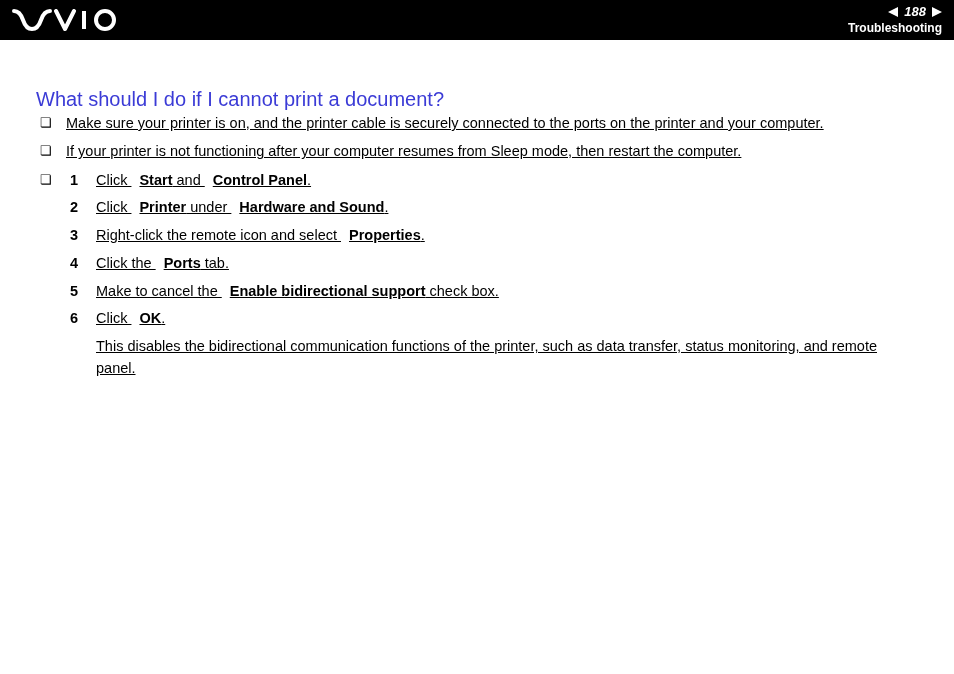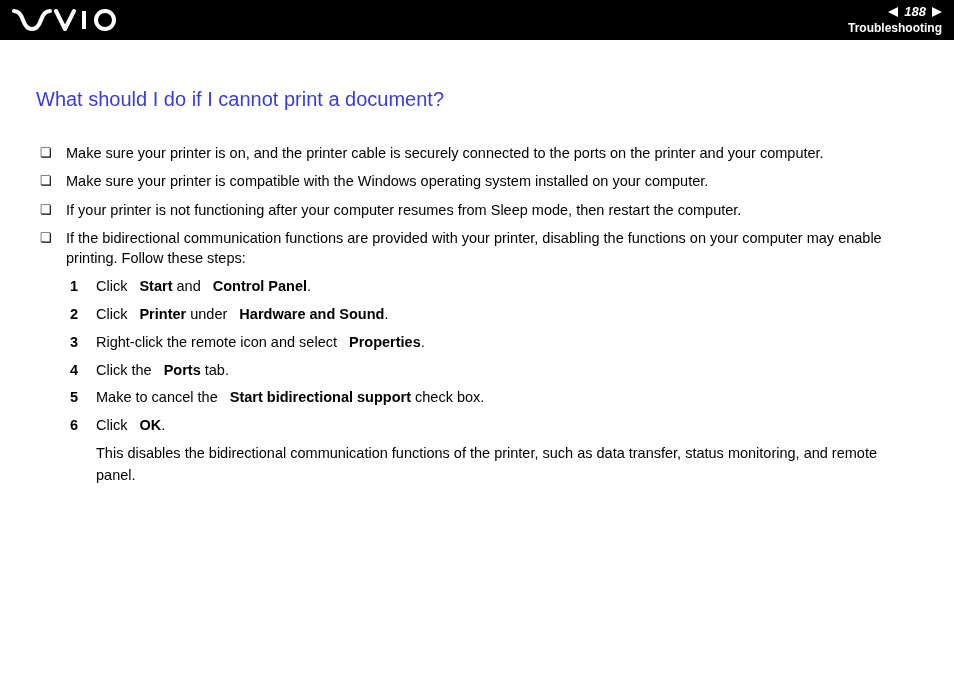--- a/index.html
+++ b/index.html
@@ -58,32 +58,33 @@
   }
   h1 {
     font-size: 30px;
     font-weight: normal;
     margin-bottom: 16px;
   }
   h2 {
     color: #3b3bd6;
     font-size: 20px;
     font-weight: normal;
-    margin-bottom: 32px;
+    margin-bottom: 2px;
   }
   .bullet-list {
     list-style: none;
     padding-left: 0;
   }
   .bullet-list > li {
     position: relative;
     padding-left: 30px;
     font-size: 14.5px;
     line-height: 1.4;
     margin-bottom: 8px;
+    text-decoration: underline;
   }
   .bullet-list > li::before {
     content: "❏";
     position: absolute;
     left: 4px;
     top: 1px;
     font-size: 13px;
   }
   .step-list {
     list-style: none;
@@ -131,28 +132,26 @@
     </div>
     <div class="section-label">Troubleshooting</div>
   </div>
 </div>
 
 <div class="content">
   <h2>What should I do if I cannot print a document?</h2>
 
   <ul class="bullet-list">
     <li>Make sure your printer is on, and the printer cable is securely connected to the ports on the printer and your computer.</li>
-    <li>Make sure your printer is compatible with the Windows operating system installed on your computer.</li>
     <li>If your printer is not functioning after your computer resumes from Sleep mode, then restart the computer.</li>
     <li>
-      <span>If the bidirectional communication functions are provided with your printer, disabling the functions on your computer may enable printing. Follow these steps:</span>
       <ol class="step-list">
         <li><span class="step-num">1</span><span>Click </span><b>Start</b><span> and </span><b>Control Panel</b><span>.</span></li>
         <li><span class="step-num">2</span><span>Click </span><b>Printer</b><span> under </span><b>Hardware and Sound</b><span>.</span></li>
         <li><span class="step-num">3</span><span>Right-click the remote icon and select </span><b>Properties</b><span>.</span></li>
         <li><span class="step-num">4</span><span>Click the </span><b>Ports</b><span> tab.</span></li>
-        <li><span class="step-num">5</span><span>Make to cancel the </span><b>Start bidirectional support</b><span> check box.</span></li>
+        <li><span class="step-num">5</span><span>Make to cancel the </span><b>Enable bidirectional support</b><span> check box.</span></li>
         <li><span class="step-num">6</span><span>Click </span><b>OK</b><span>.</span></li>
       </ol>
       <div class="trailing">This disables the bidirectional communication functions of the printer, such as data transfer, status monitoring, and remote panel.</div>
     </li>
   </ul>
 </div>
 
 </body></html>

